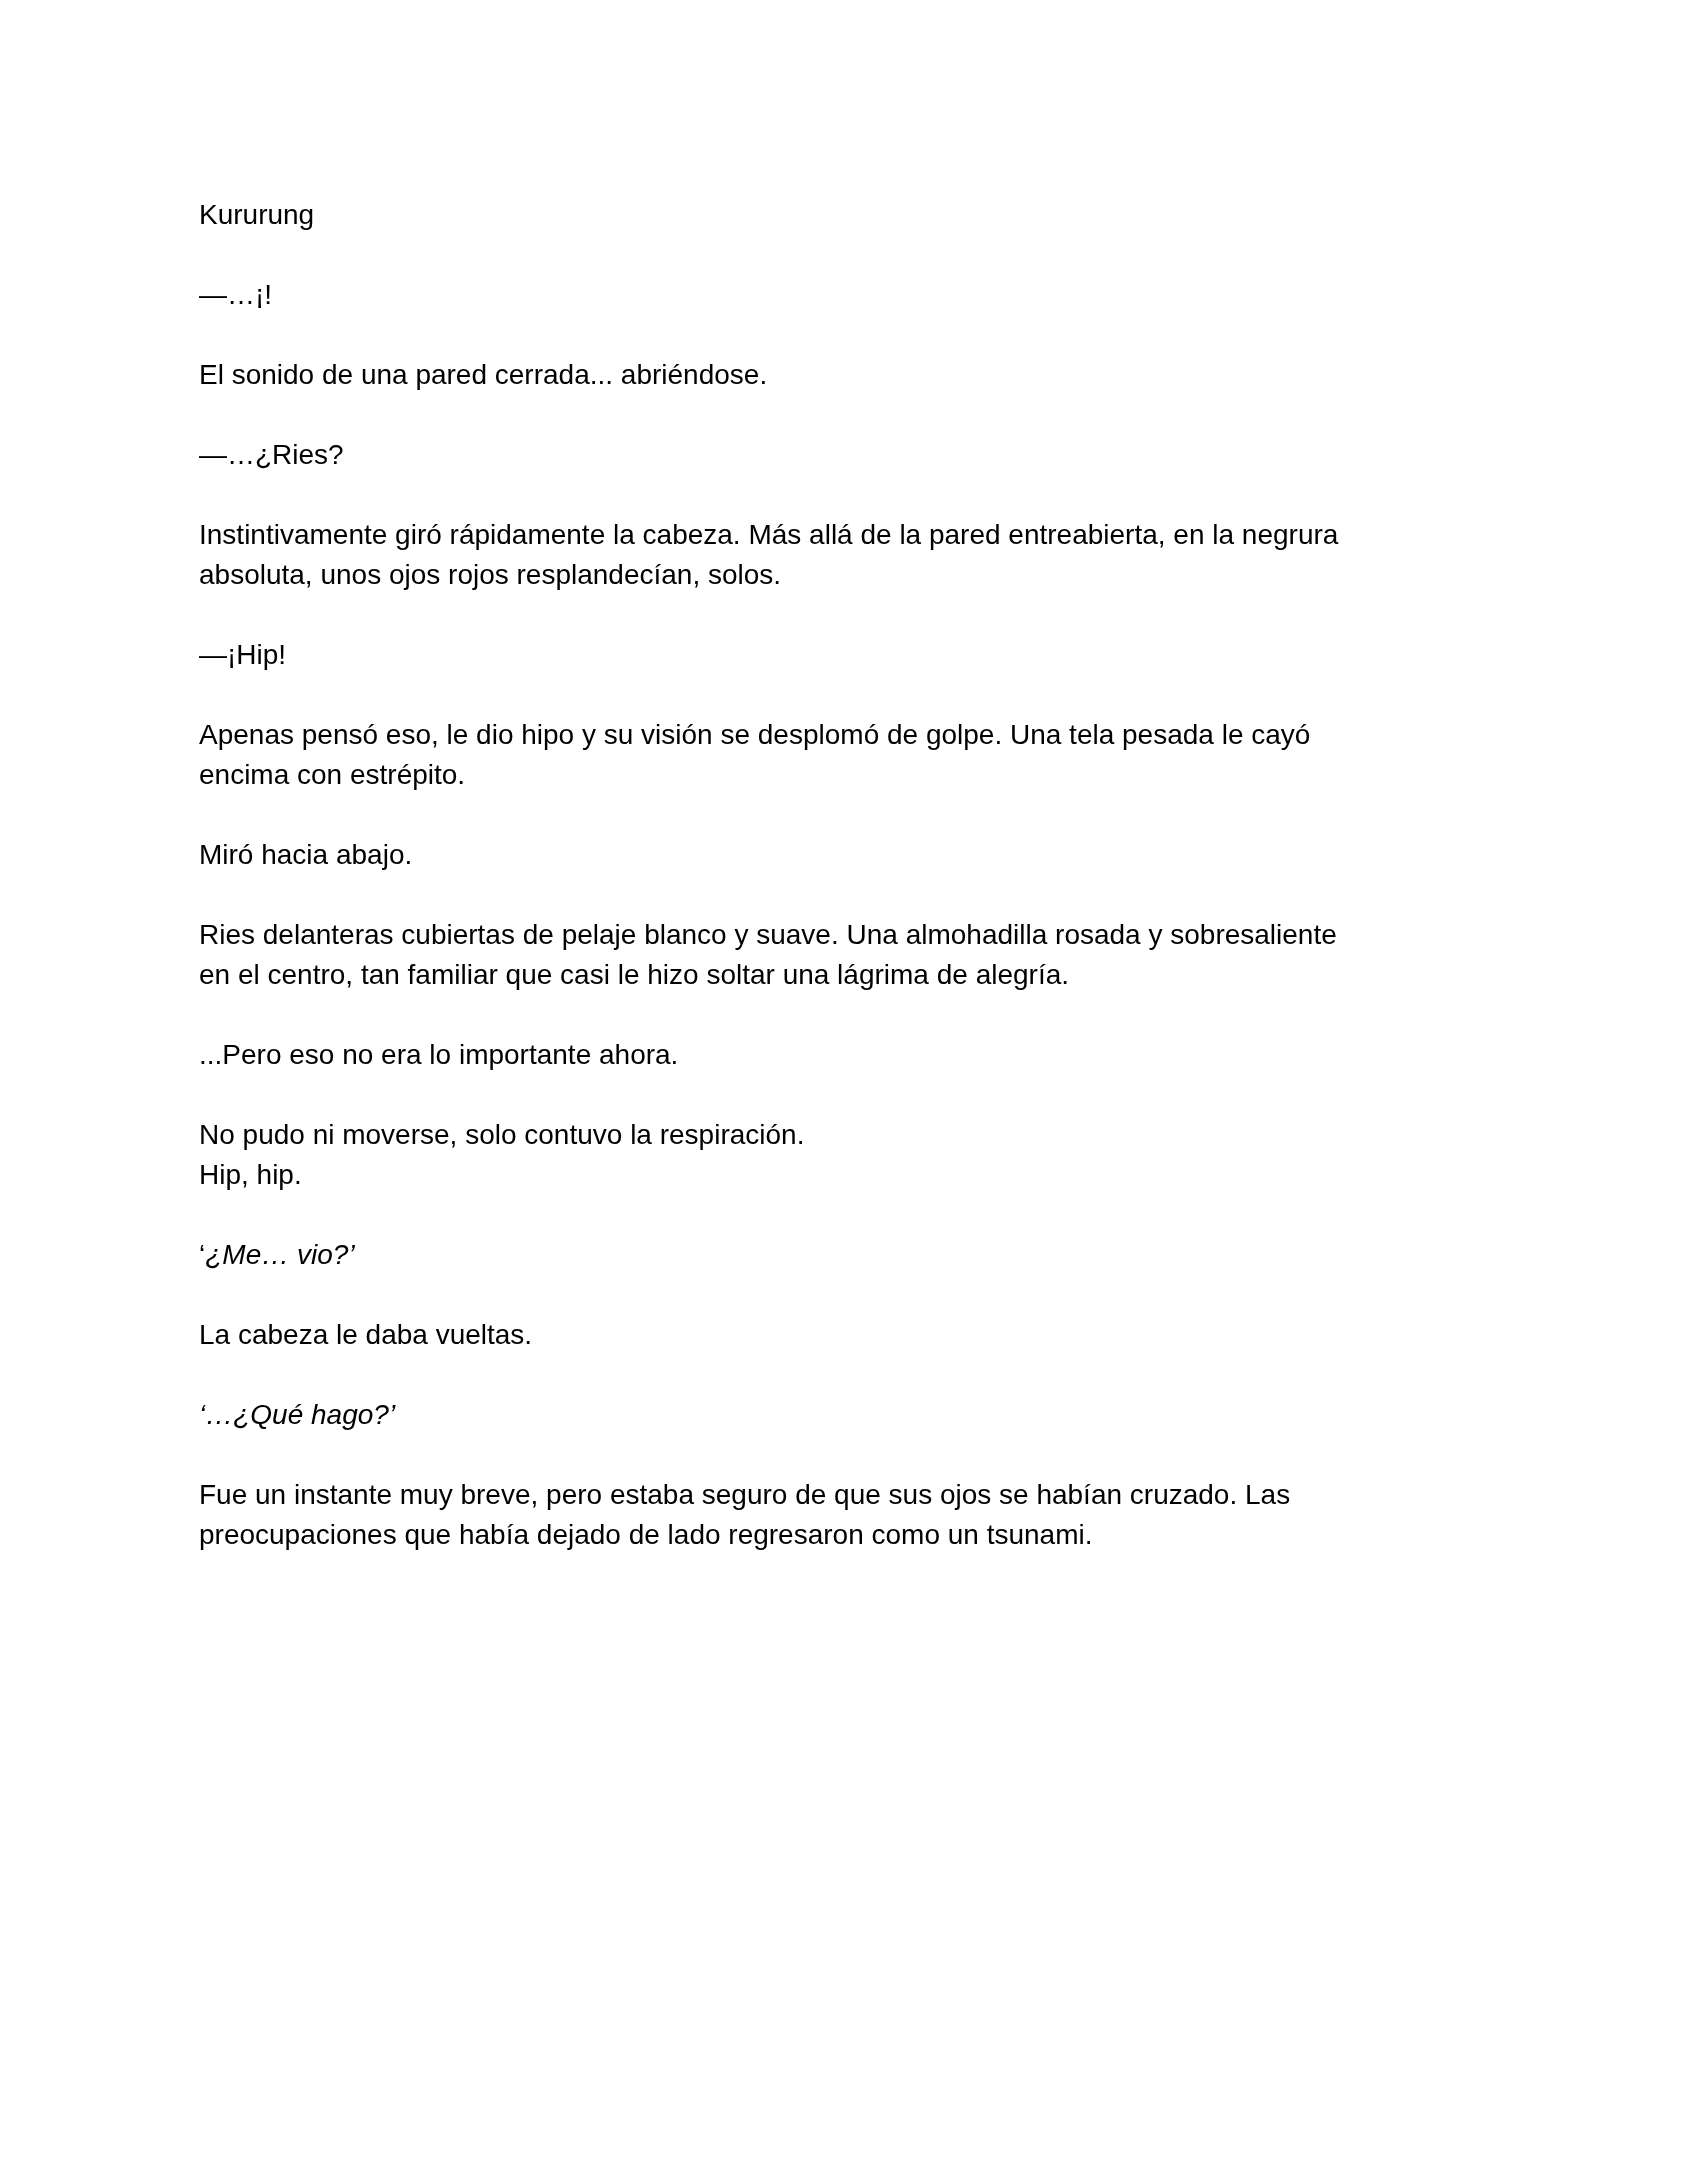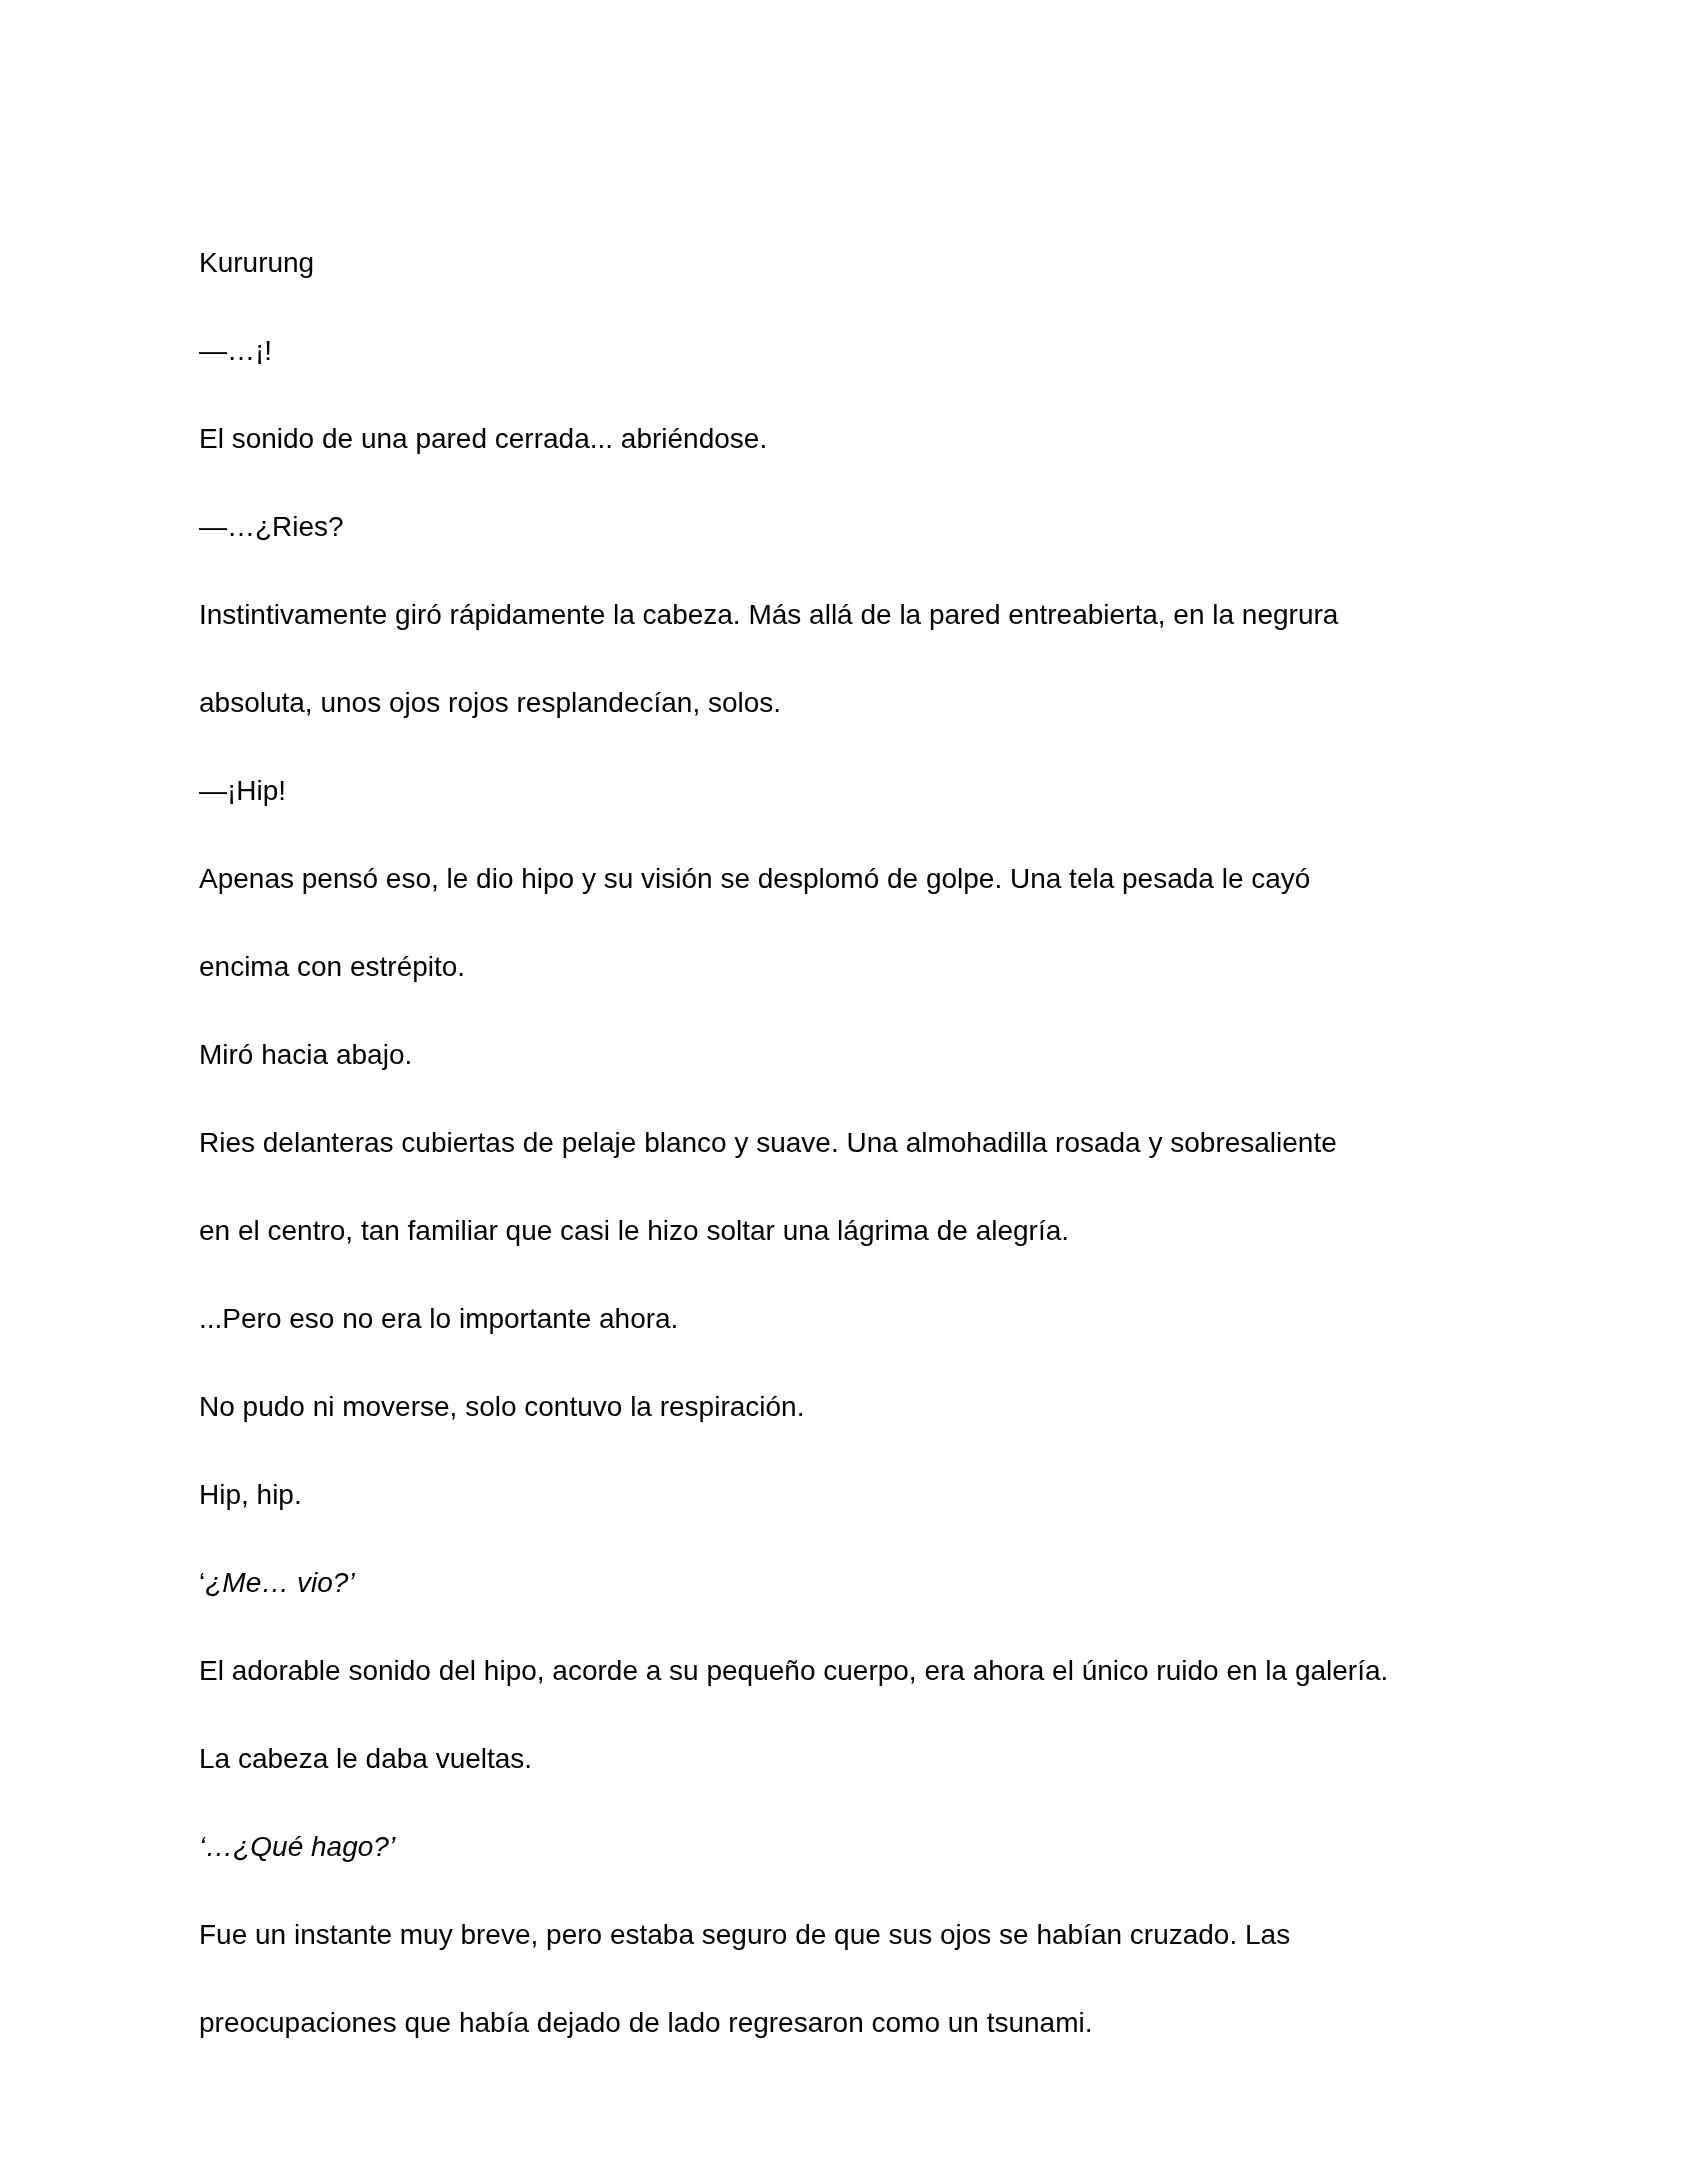--- a/index.html
+++ b/index.html
@@ -8,21 +8,21 @@
     position: absolute;
     left: 199px;
     top: 195px;
     width: 1307px;
     font-family: "Liberation Sans", sans-serif;
     font-size: 28px;
     line-height: 40px;
     color: #000000;
   }
   .para { margin: 0 0 40px 0; white-space: nowrap; }
-  .line { display: block; margin-top: 48px; }
+  .line { display: block; }
   .it { font-style: italic; }
 </style>
 </head>
 <body>
 
 <div class="page">
   <p class="para">
     <span class="line">Kururung</span>
   </p>
   <p class="para">
@@ -56,23 +56,20 @@
     <span class="line">...Pero eso no era lo importante ahora.</span>
   </p>
   <p class="para">
     <span class="line">No pudo ni moverse, solo contuvo la respiración.</span>
     <span class="line">Hip, hip.</span>
   </p>
   <p class="para">
     <span class="line"><span>‘</span><span class="it">¿Me… vio?’</span></span>
   </p>
   <p class="para">
-    <span class="line">El adorable sonido del hipo, acorde a su pequeño cuerpo, era ahora el único ruido en la galería.</span>
-  </p>
-  <p class="para">
     <span class="line">La cabeza le daba vueltas.</span>
   </p>
   <p class="para">
     <span class="line it">‘…¿Qué hago?’</span>
   </p>
   <p class="para">
     <span class="line">Fue un instante muy breve, pero estaba seguro de que sus ojos se habían cruzado. Las</span>
     <span class="line">preocupaciones que había dejado de lado regresaron como un tsunami.</span>
   </p>
 </div>

